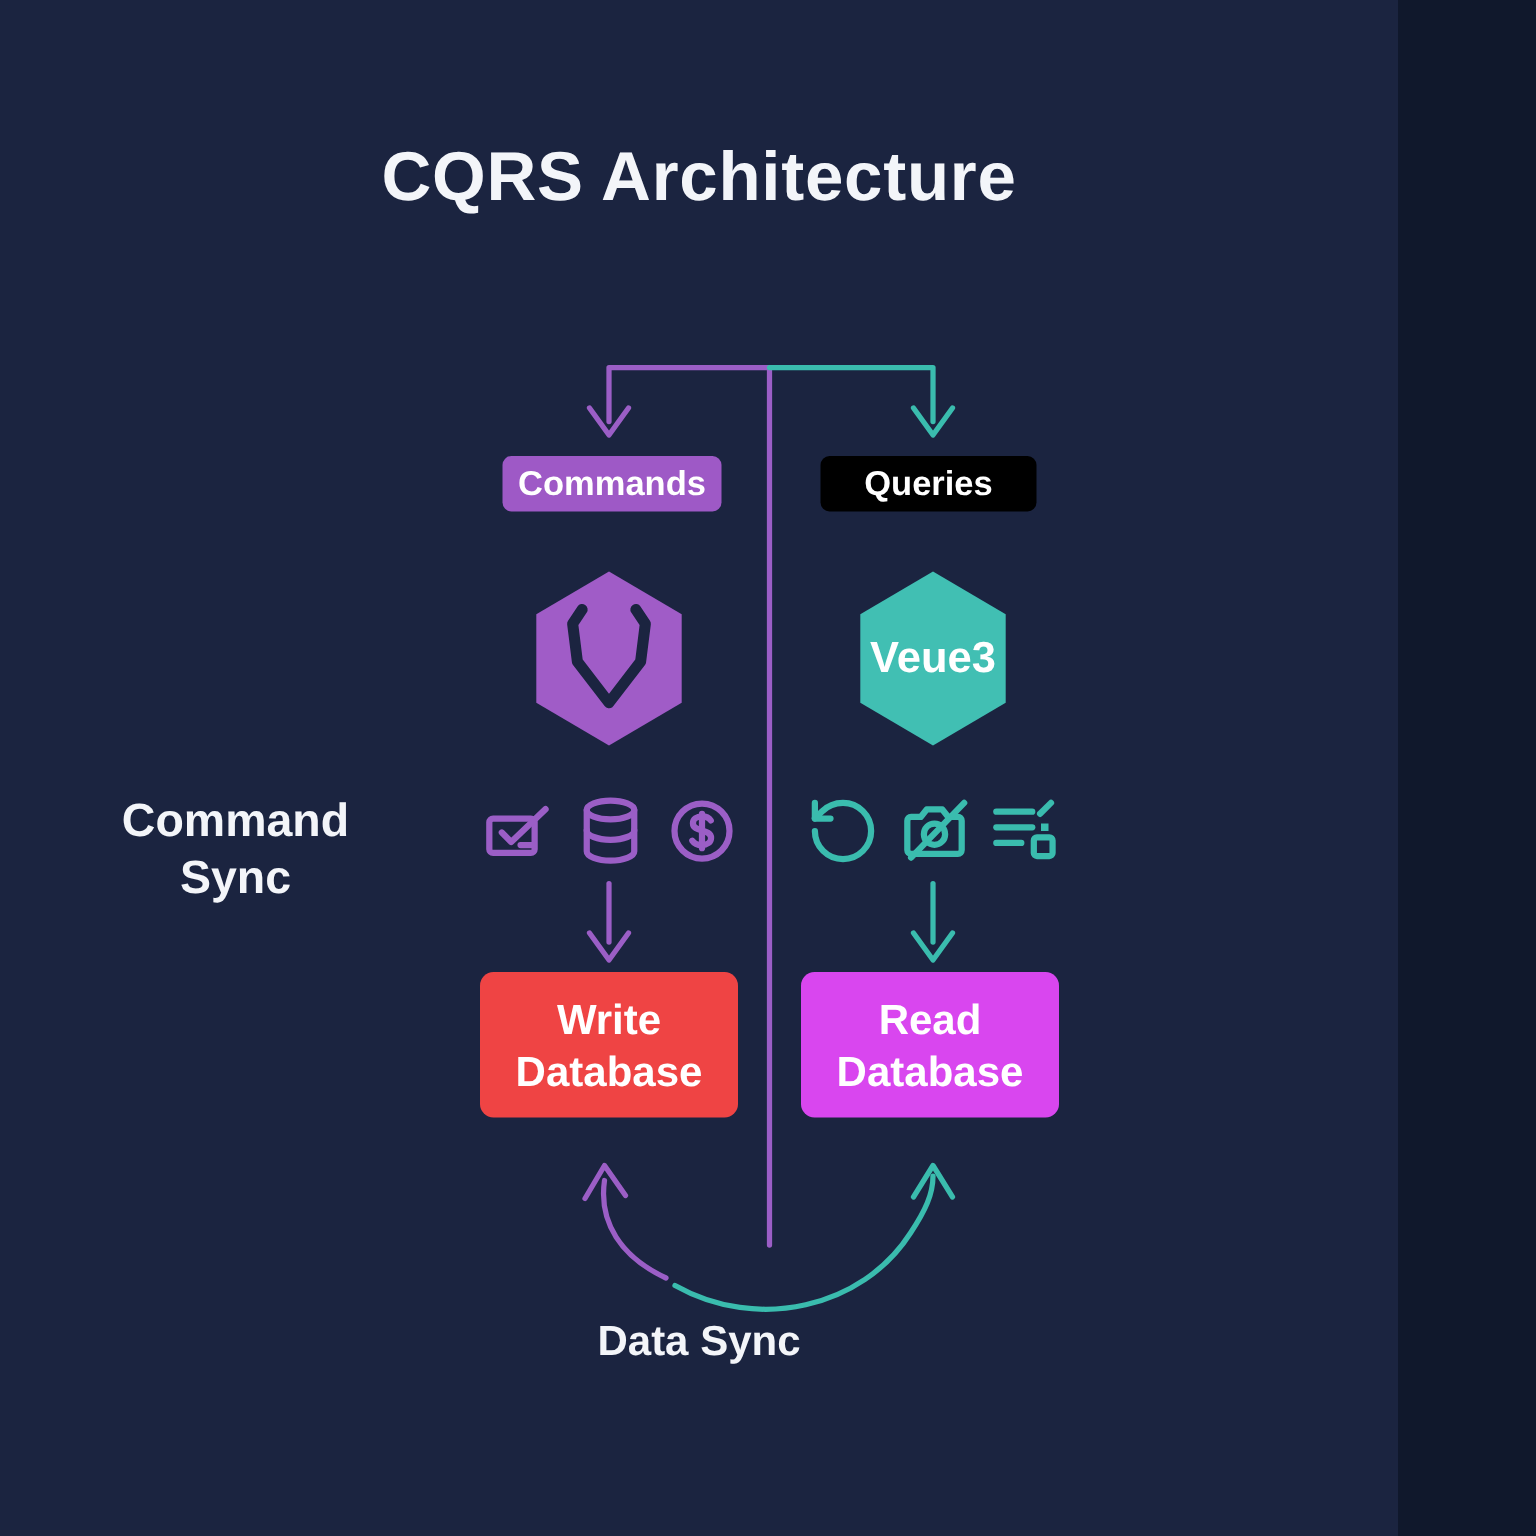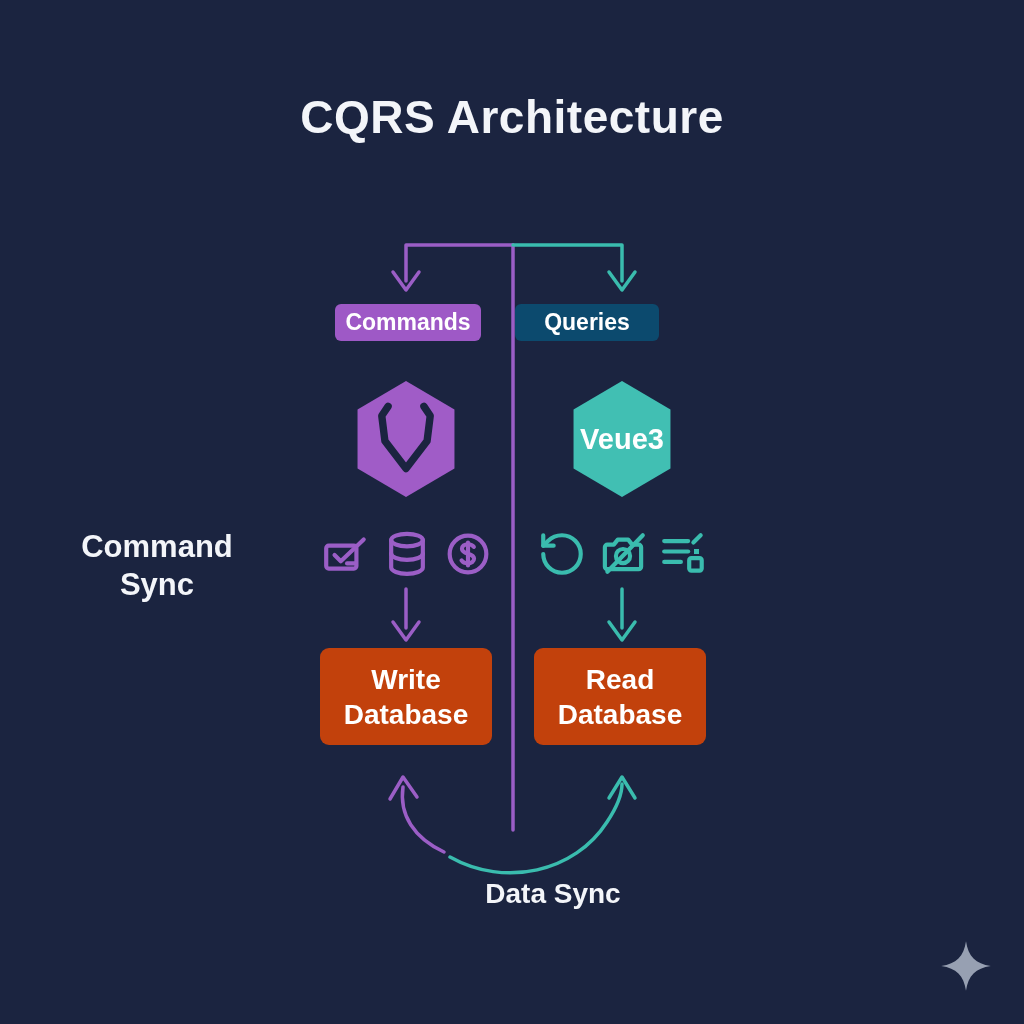--- a/index.html
+++ b/index.html
@@ -1,19 +1,19 @@
 <!DOCTYPE html>
 <html><head>
 <meta charset="utf-8">
 <style>
   * { margin: 0; padding: 0; box-sizing: border-box; }
   html, body { background: #10182c; }
   #canvas {
     position: relative;
-    width: 1024px;
+    width: 932px;
     height: 1024px;
     background: #1b2440;
     overflow: hidden;
     font-family: "Liberation Sans", sans-serif;
     color: #f2f4f8;
   }
   .abs { position: absolute; }
   #title {
     top: 90px; left: 0; width: 100%;
     text-align: center;
@@ -28,21 +28,21 @@
   }
   #command-side-label { left: 57px; }
   #query-side-label  { left: 772px; }
   .badge {
     top: 304px; height: 37px;
     display: flex; align-items: center; justify-content: center;
     border-radius: 6px;
     font-size: 23px; font-weight: 700; color: #ffffff;
   }
   #commands-badge { left: 335px; width: 146px; background: #9e59c6; }
-  #queries-badge  { left: 515px; width: 144px; background: #0c4a6e; }
+  #queries-badge  { left: 547px; width: 144px; background: #000000; }
   .hexwrap { top: 380px; width: 110px; height: 118px; }
   #command-hexagon { left: 351px; }
   #query-hexagon   { left: 567px; text-decoration: underline; }
   #hexagon-text {
     position: absolute; top: 0; left: 0; width: 100%; height: 100%;
     display: flex; align-items: center; justify-content: center;
     font-size: 29px; font-weight: 700; color: #ffffff;
   }
   .icon-row {
     top: 527px; width: 172px; height: 54px;
@@ -52,26 +52,26 @@
   #query-icon-row   { left: 537px; }
   .icon-row svg { width: 50px; height: 50px; }
   .db-box {
     top: 648px; width: 172px; height: 97px;
     display: flex; align-items: center; justify-content: center;
     text-align: center;
     border-radius: 9px;
     font-size: 28px; font-weight: 700; line-height: 35px; color: #ffffff;
     padding: 0 18px;
   }
-  #write-db-box { left: 320px; background: #c2410c; }
-  #read-db-box  { left: 534px; background: #c2410c; }
+  #write-db-box { left: 320px; background: #ef4444; }
+  #read-db-box  { left: 534px; background: #d946ef; }
   #data-sync-label {
     top: 878px; left: 0; width: 100%;
     text-align: center;
-    font-size: 28px; font-weight: 700; color: #f3f5f9; margin-left: 41px;
+    font-size: 28px; font-weight: 700; color: #f3f5f9;
   }
   #connector-layer { top: 0; left: 0; width: 1024px; height: 1024px; pointer-events: none; }
   #sparkle { left: 938px; top: 938px; width: 56px; height: 56px; }
 </style>
 </head>
 <body>
 
 <div id="canvas">
 
   <svg id="connector-layer" class="abs" viewBox="0 0 1024 1024" fill="none">

